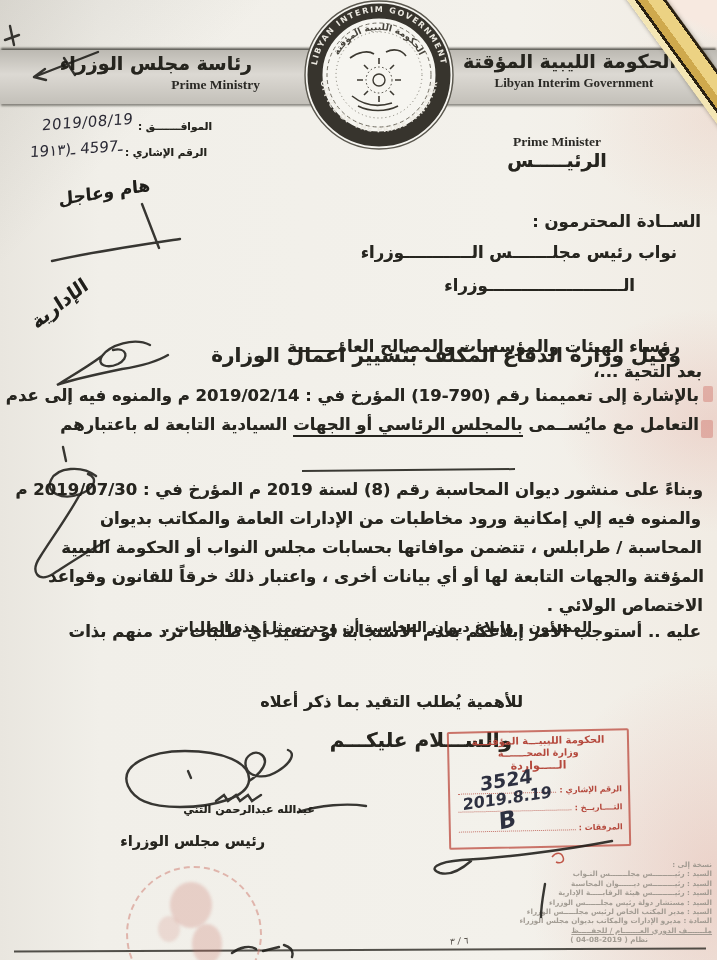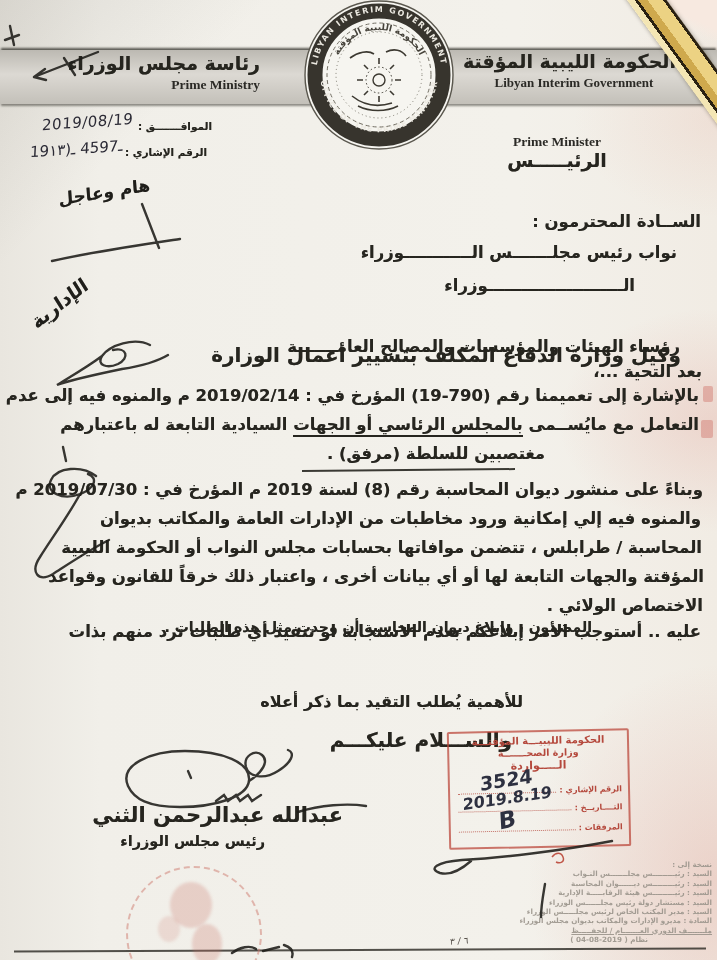--- a/index.html
+++ b/index.html
@@ -49,21 +49,21 @@
   .uline{position:absolute;height:2.2px;background:#26251f;opacity:.9;}
   svg{display:block;}
 </style>
 </head>
 <body>
 
 <div id="page">
 
   <div id="band" class="abs"></div>
 
-  <div class="abs ar" style="left:80px;top:52px;width:180px;text-align:left;font-size:19px;">رئاسة مجلس الوزراء</div>
+  <div class="abs ar" style="left:72px;top:52px;width:180px;text-align:left;font-size:19px;">رئاسة مجلس الوزراء</div>
   <div class="abs en" style="left:80px;top:77px;width:180px;text-align:right;font-size:13.5px;">Prime Ministry</div>
 
   <div class="abs ar" style="left:472px;top:50px;width:204px;text-align:center;font-size:19px;">الحكومة الليبية المؤقتة</div>
   <div class="abs en" style="left:472px;top:75px;width:204px;text-align:center;font-size:13px;">Libyan Interim Government</div>
 
   <div class="abs ar" style="left:492px;top:109px;width:130px;text-align:center;font-size:19px;margin-top:40px;">الرئيـــــس</div>
   <div class="abs en" style="left:492px;top:134px;width:130px;text-align:center;font-size:13.5px;">Prime Minister</div>
 
   <div class="abs ar" style="left:138px;top:120px;font-size:10.5px;">الموافـــــــق :</div>
   <div class="abs hand" style="left:42px;top:113px;font-size:15px;">2019/08/19</div>
@@ -108,36 +108,35 @@
   <div class="abs ar" style="right:40px;top:243px;font-size:16.5px;">نواب رئيس مجلـــــــس الــــــــــــوزراء</div>
   <div class="abs ar" style="right:82px;top:276px;font-size:16.5px;">الــــــــــــــــــــــــوزراء</div>
   <div class="abs ar" style="right:36px;top:308px;font-size:20px;margin-top:35px;">وكيل وزارة الدفاع المكلف بتسيير أعمال الوزارة</div>
   <div class="abs ar" style="right:37px;top:337px;font-size:16.5px;">رؤساء الهيئات والمؤسسات والمصالح العامـــــــة</div>
   <div class="abs ar" style="right:15px;top:362px;font-size:16.5px;">بعد التحية ...،</div>
 
   <div class="abs ar" style="right:18px;top:386px;font-size:16.5px;">بالإشارة إلى تعميمنا رقم (790-19) المؤرخ في : 2019/02/14 م والمنوه فيه إلى عدم</div>
   <div class="abs ar" style="right:18px;top:415px;font-size:16.5px;">
     <span>التعامل مع مايُســمى </span><span style="border-bottom:2.2px solid #26251f;padding-bottom:1px;">بالمجلس الرئاسي أو الجهات</span><span> السيادية التابعة له باعتبارهم</span>
   </div>
-  <div class="abs ar" style="right:172px;top:444px;font-size:16.5px;">مغتصبين للسلطة (مرفق) .</div>
   <div class="uline" style="left:302px;top:469px;width:213px;transform:rotate(-.5deg);"></div>
 
   <div class="abs ar" style="right:14px;top:480px;font-size:16.5px;">وبناءً على منشور ديوان المحاسبة رقم (8) لسنة 2019 م المؤرخ في : 2019/07/30 م</div>
   <div class="abs ar" style="right:16px;top:509px;font-size:16.5px;">والمنوه فيه إلي إمكانية ورود مخاطبات من الإدارات العامة والمكاتب بديوان</div>
   <div class="abs ar" style="right:15px;top:538px;font-size:16.5px;">المحاسبة / طرابلس ، تتضمن موافاتها بحسابات مجلس النواب أو الحكومة الليبية</div>
   <div class="abs ar" style="right:13px;top:567px;font-size:16.5px;">المؤقتة والجهات التابعة لها أو أي بيانات أخرى ، واعتبار ذلك خرقاً للقانون وقواعد</div>
   <div class="abs ar" style="right:14px;top:596px;font-size:16.5px;">الاختصاص الولائي .</div>
 
   <div class="abs ar" style="right:16px;top:622px;font-size:16.5px;">عليه .. أستوجب الأمر إبلاغكم بعدم الاستجابة او تنفيذ أي طلبات ترد منهم بذات</div>
   <div class="abs ar" style="right:125px;top:619px;font-size:14px;">المضمون ، وإبلاغ ديوان المحاسبة أن وجدت مثل هذه الطلبات .</div>
 
   <div class="abs ar" style="left:293px;top:692px;width:230px;text-align:center;font-size:16px;">للأهمية يُطلب التقيد بما ذكر أعلاه</div>
   <div class="abs ar" style="left:352px;top:728px;width:160px;text-align:left;font-size:20px;">والســـلام عليكـــم</div>
 
-  <div class="abs ar" style="left:155px;top:803px;width:188px;text-align:center;font-size:21px;">عبدالله عبدالرحمن الثني</div>
+  <div class="abs ar" style="left:155px;top:803px;width:188px;text-align:center;font-size:11px;">عبدالله عبدالرحمن الثني</div>
   <div class="abs ar" style="left:125px;top:833px;width:140px;text-align:left;font-size:14.5px;">رئيس مجلس الوزراء</div>
 
   <div id="rstamp" class="abs">
     <div class="t1">الحكومة الليبيـــة المؤقتـــة</div>
     <div class="t2">وزارة الصحـــــــة</div>
     <div class="t3">الـــــواردة</div>
     <div class="srow" style="top:50px;">
       <span class="slabel">الرقم الإشاري :</span>
       <span class="sline"></span>
     </div>

